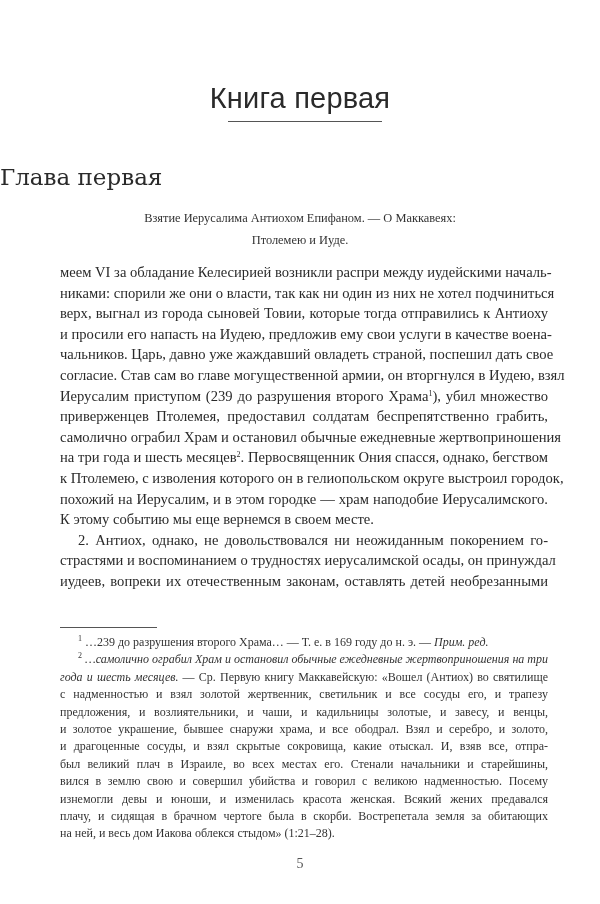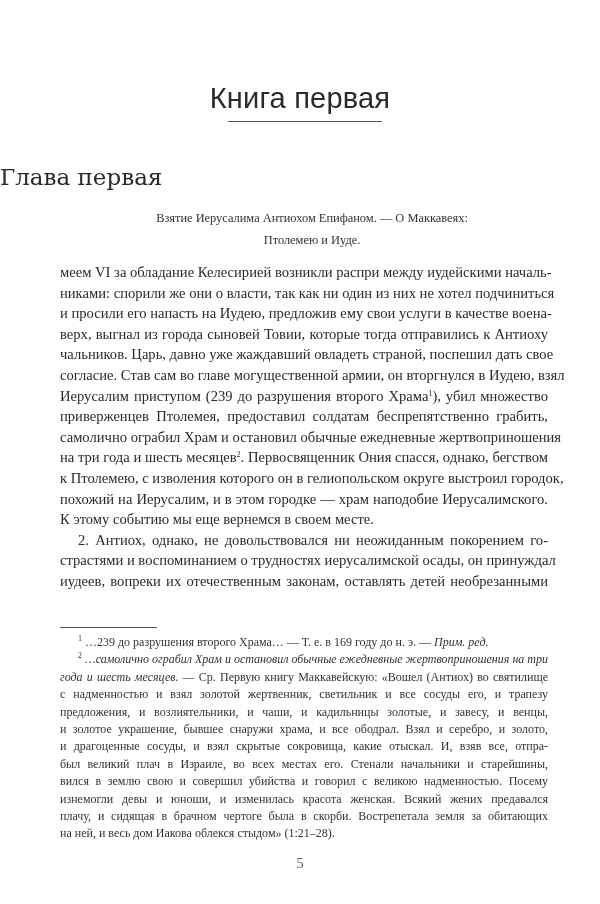--- a/index.html
+++ b/index.html
@@ -50,21 +50,21 @@
       text-align: left;
       font-family: "DejaVu Serif", "Liberation Serif", serif;
       font-size: 23px;
       color: #2a2a2a;
       margin: 0;
       font-weight: normal;
     }
     .chapter-summary {
       position: absolute;
       top: 207px;
-      left: 112px;
+      left: 100px;
       width: 400px;
       text-align: center;
       font-family: "Liberation Serif", "DejaVu Serif", serif;
       font-size: 12.4px;
       line-height: 22px;
       color: #333333;
     }
     .summary-line {
       display: block;
       white-space: nowrap;
@@ -157,22 +157,22 @@
 
   <div class="chapter-summary">
     <span class="summary-line">Взятие Иерусалима Антиохом Епифаном. — О Маккавеях:</span>
     <span class="summary-line">Птолемею и Иуде.</span>
   </div>
 
   <div class="body-text">
     <div>
       <span class="line">меем VI за обладание Келесирией возникли распри между иудейскими началь-</span>
       <span class="line">никами: спорили же они о власти, так как ни один из них не хотел подчиниться</span>
+      <span class="line">верх, выгнал из города сыновей Товии, которые тогда отправились к Антиоху</span>
       <span class="line">и просили его напасть на Иудею, предложив ему свои услуги в качестве военa-</span>
-      <span class="line">верх, выгнал из города сыновей Товии, которые тогда отправились к Антиоху</span>
       <span class="line">чальников. Царь, давно уже жаждавший овладеть страной, поспешил дать свое</span>
       <span class="line">согласие. Став сам во главе могущественной армии, он вторгнулся в Иудею, взял</span>
       <span class="line"><span>Иерусалим приступом (239 до разрушения второго Храма</span><sup class="fn">1</sup><span>), убил множество</span></span>
       <span class="line">приверженцев Птолемея, предоставил солдатам беспрепятственно грабить,</span>
       <span class="line">самолично ограбил Храм и остановил обычные ежедневные жертвоприношения</span>
       <span class="line"><span>на три года и шесть месяцев</span><sup class="fn">2</sup><span>. Первосвященник Ония спасся, однако, бегством</span></span>
       <span class="line">к Птолемею, с изволения которого он в гелиопольском округе выстроил городок,</span>
       <span class="line">похожий на Иерусалим, и в этом городке — храм наподобие Иерусалимского.</span>
       <span class="line last">К этому событию мы еще вернемся в своем месте.</span>
     </div>

